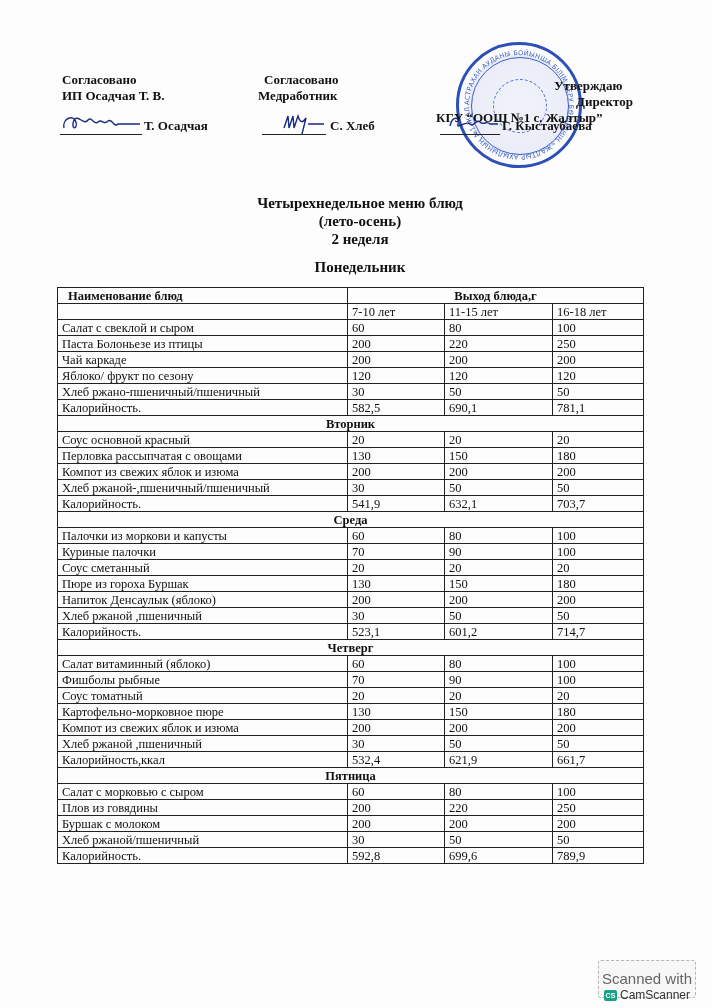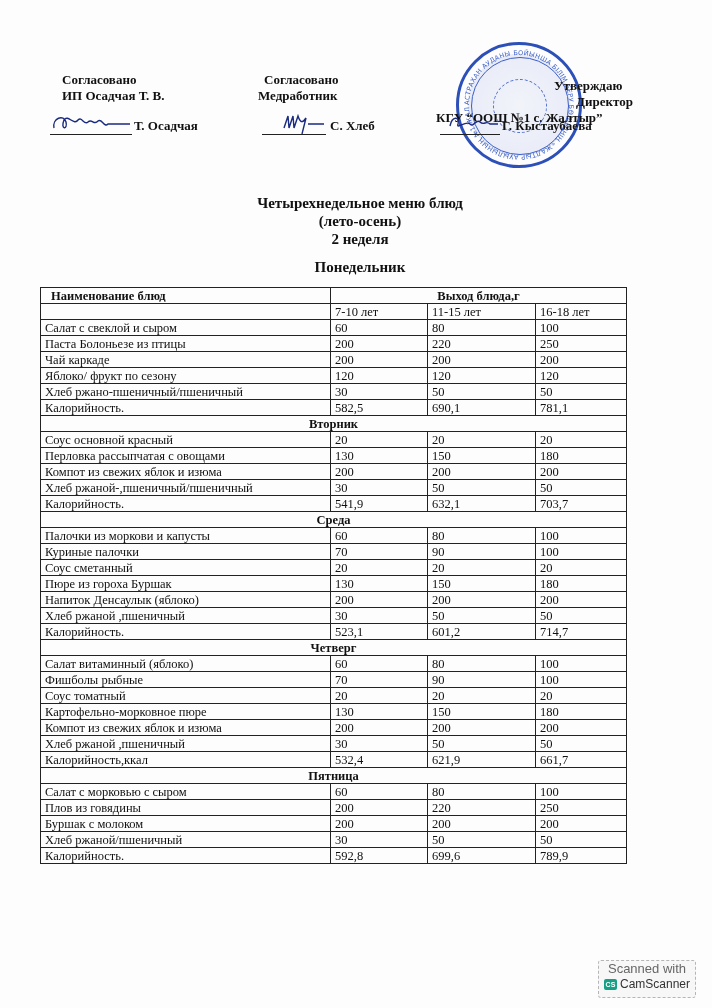--- a/index.html
+++ b/index.html
@@ -22,47 +22,47 @@
     position:absolute; left:12px; top:12px; width:96px; height:96px; border-radius:50%;
     border:1.5px solid #3a5ec8;
   }
   .stamp .emblem {
     position:absolute; left:34px; top:34px; width:52px; height:52px; border-radius:50%;
     border:1.5px dashed #4a6ad0;
   }
   .stamp-text { position:absolute; left:0; top:0; }
   .title-block { text-align:center; font-weight:bold; font-size:15px; line-height:18px; }
   table.menu {
-    position:absolute; left:40px; top:287px; width:586px;
+    position:absolute; left:57px; top:287px; width:586px;
     border-collapse:collapse; font-size:12.5px; table-layout:fixed;
   }
   table.menu td {
     border:1px solid #222; padding:0 4px; height:15px; line-height:14px;
     white-space:nowrap; overflow:hidden; vertical-align:bottom;
   }
   table.menu td.day { text-align:center; font-weight:bold; }
   table.menu td.head { font-weight:bold; }
   table.menu td.headc { font-weight:bold; text-align:center; }
   .cs-badge {
     position:absolute; left:598px; top:960px; width:96px; height:36px;
     border:1px dashed #b5b5b5; border-radius:3px; background:#f7f7f7;
     font-family:"Liberation Sans","DejaVu Sans",sans-serif; text-align:center;
   }
-  .cs-badge .small { font-size:13px; color:#666; margin-top:0; }
+  .cs-badge .small { font-size:15px; color:#666; margin-top:9px; }
   .cs-badge .brand { font-size:12px; color:#333; display:flex; align-items:center; justify-content:center; gap:3px; margin-top:1px; }
   .cs-logo { width:13px; height:11px; background:#16a085; color:#fff; font-size:7px; font-weight:bold; line-height:11px; border-radius:2px; }
 </style>
 </head>
 <body>
 
 <div class="abs hdr-block" style="left:62px; top:72px;">
   <div>Согласовано</div>
   <div>ИП Осадчая Т. В.</div>
 </div>
-<div class="abs sig-line" style="left:50px; top:116px;">
+<div class="abs sig-line" style="left:60px; top:116px;">
   <span class="sig-scribble" style="width:82px;">
     <svg width="82" height="22" viewBox="0 0 82 22">
         <path d="M4 16 C 2 6, 14 2, 16 10 C 18 18, 10 18, 14 8 C 18 2, 24 14, 28 8 C 32 4, 34 14, 38 10 C 42 6, 44 14, 48 9 C 52 6, 54 16, 58 12 L 80 12" fill="none" stroke="#1a2a80" stroke-width="1.4"></path>
       </svg>
   </span>
   <span style="margin-left:2px;">Т. Осадчая</span>
 </div>
 
 <div class="abs hdr-block" style="left:258px; top:72px;">
   <div style="padding-left:6px;">Согласовано</div>

